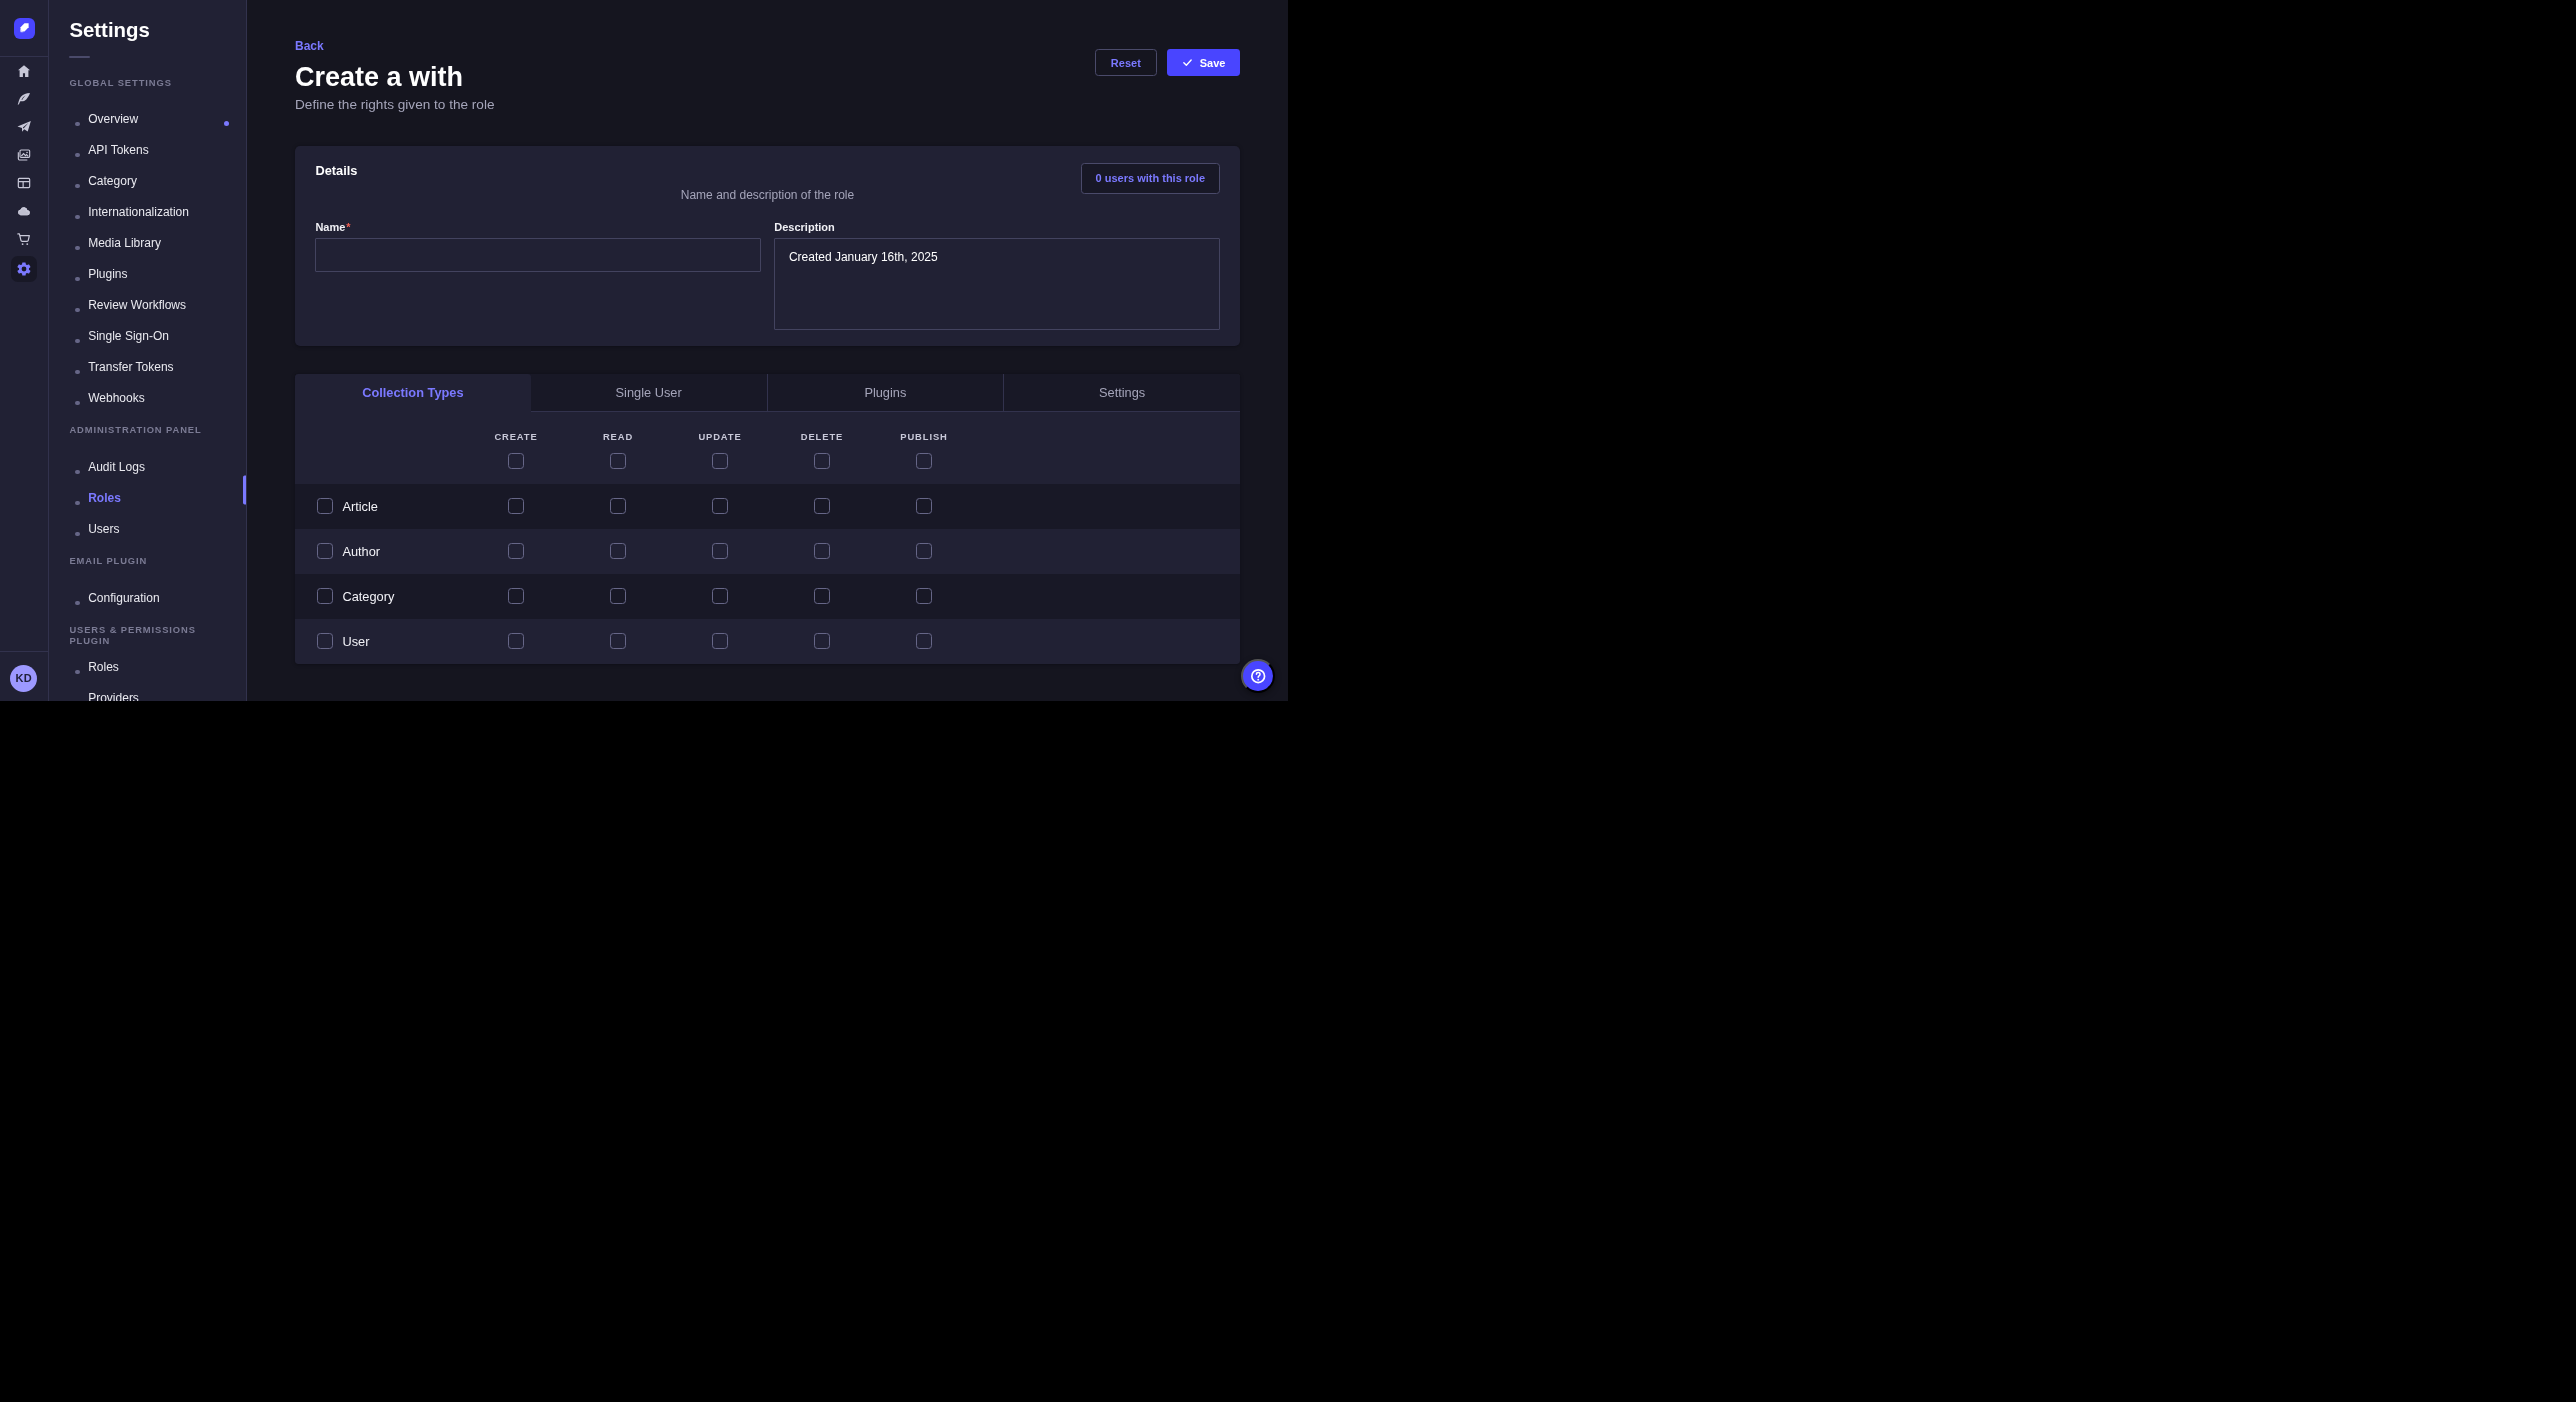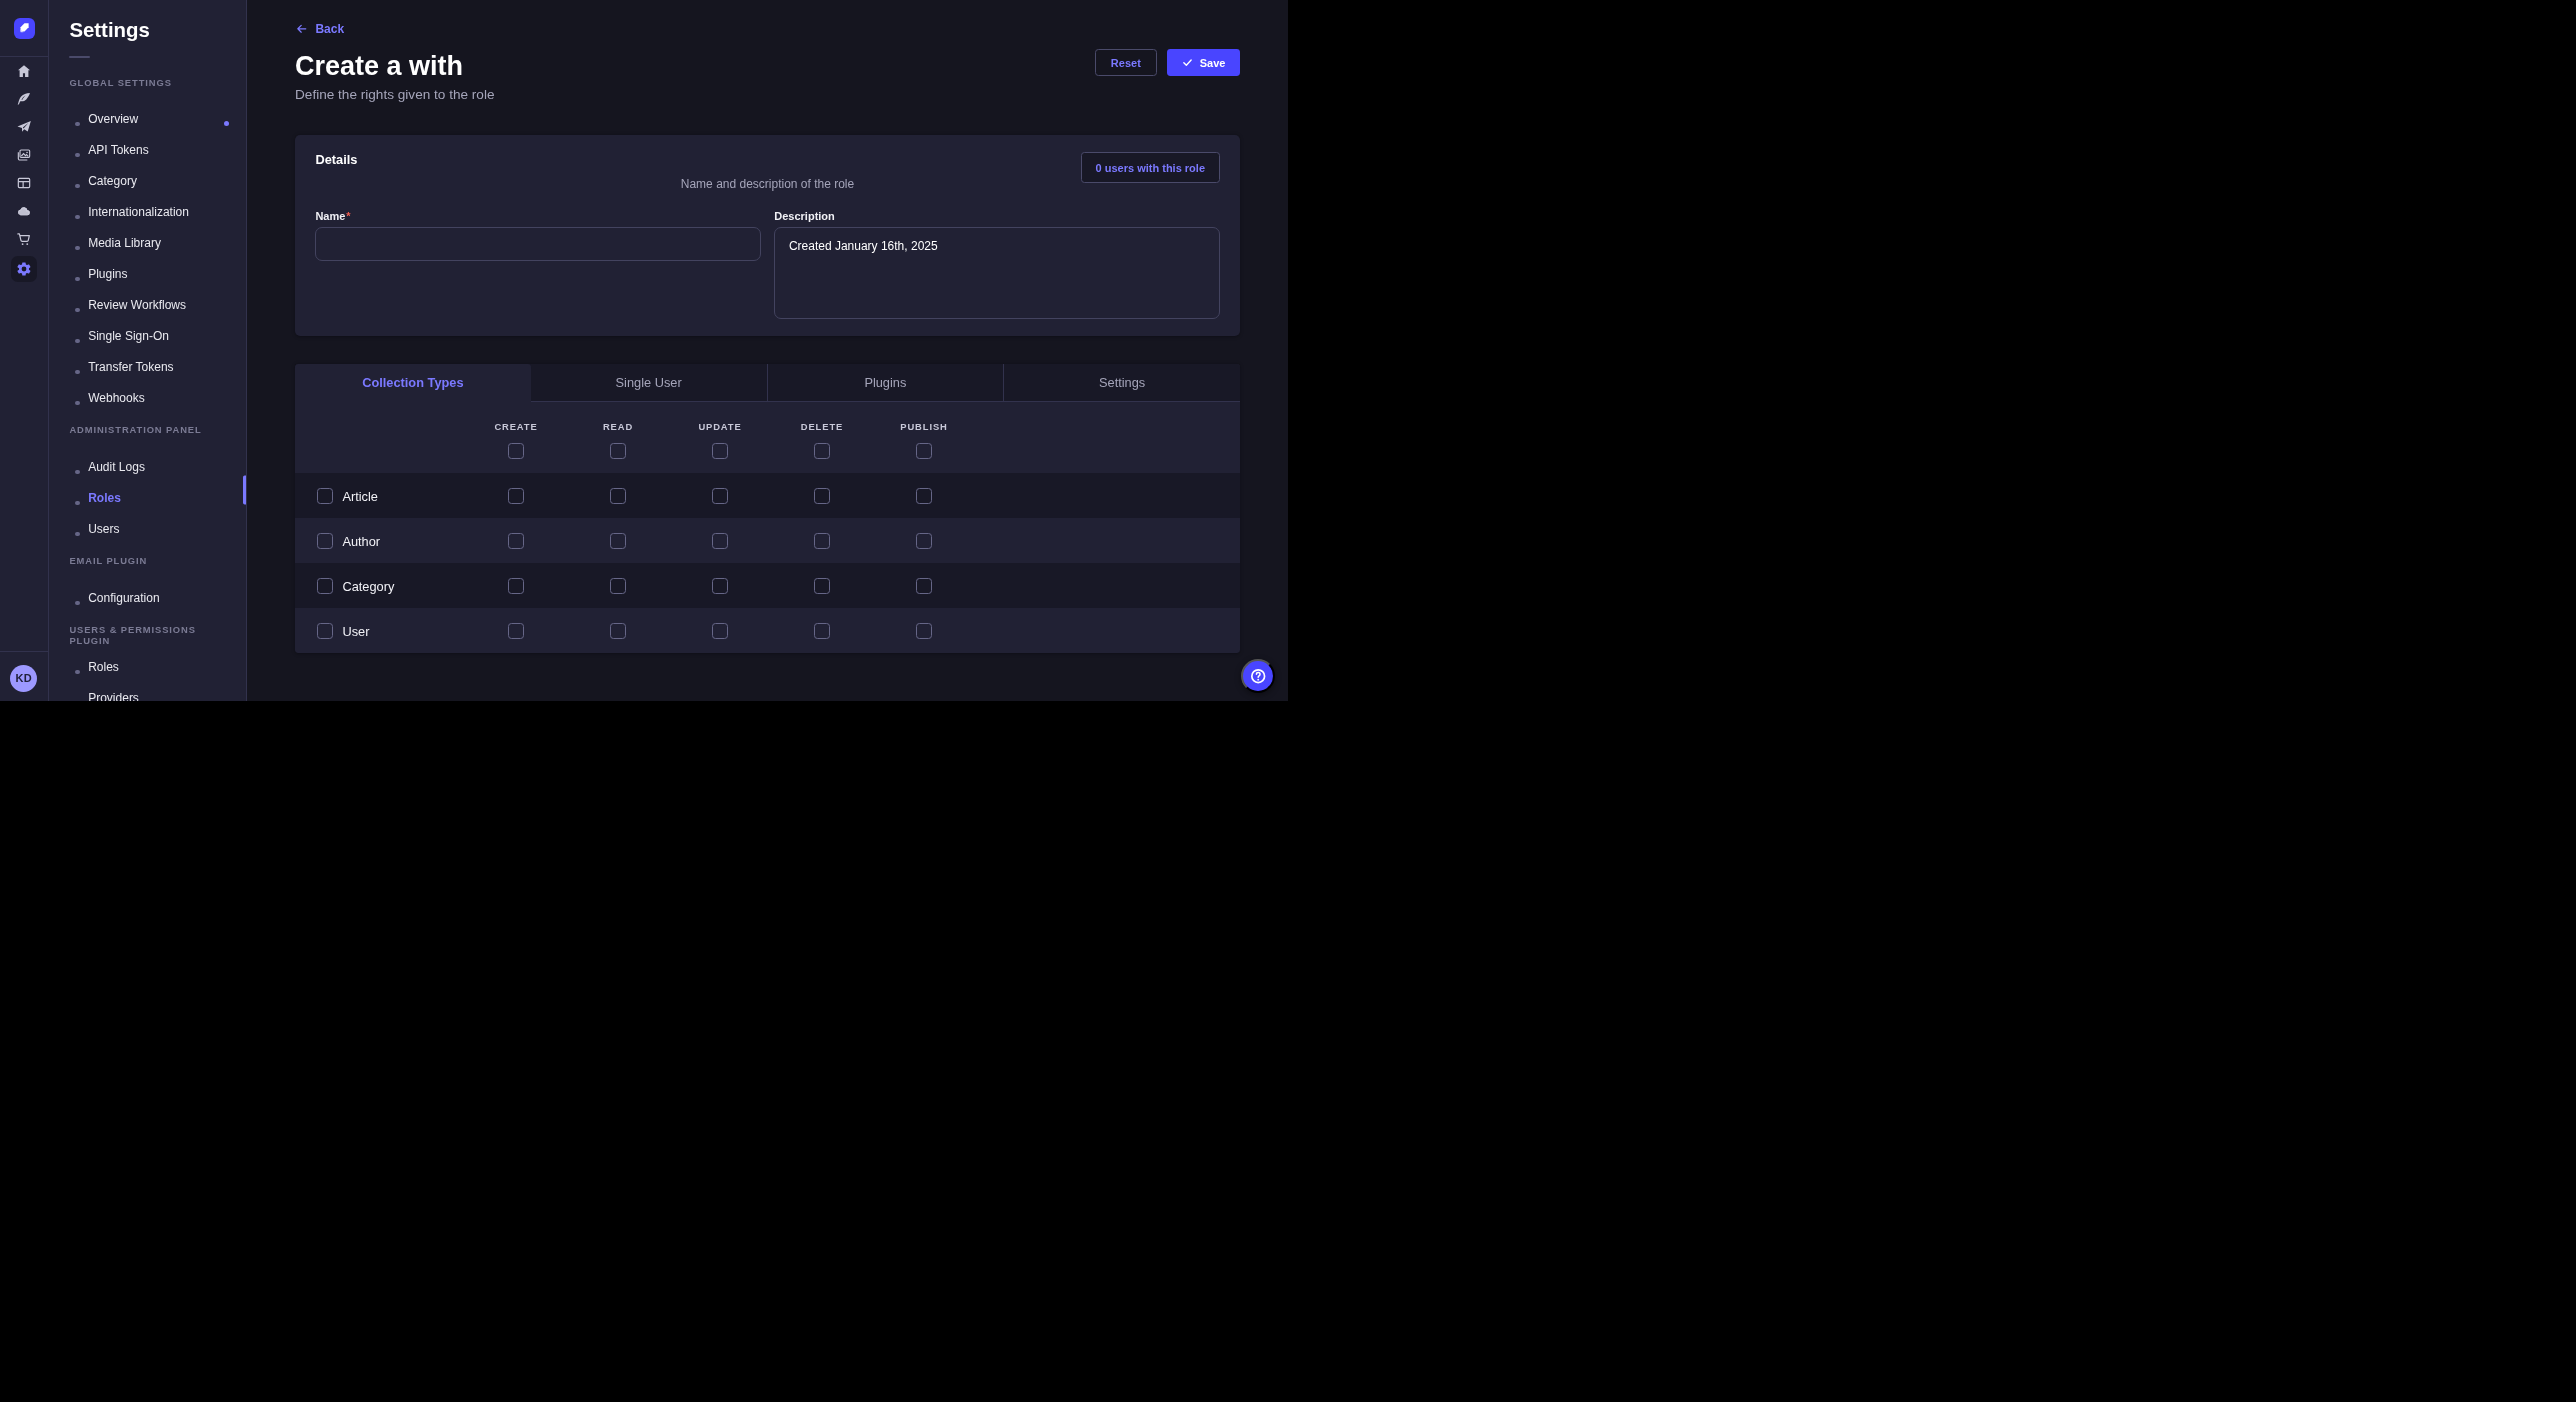--- a/index.html
+++ b/index.html
@@ -32,39 +32,39 @@
   .side-list{list-style:none;margin-top:6.8px;}
   .side-item{position:relative;height:31px;display:flex;align-items:flex-end;padding:0 17px 0 26.4px;cursor:pointer;}
   .bullet{width:4.3px;height:4.3px;border-radius:50%;background:var(--cbx);flex:none;}
   .side-item-label{margin-left:8.5px;font-size:12px;color:#eaeaf0;}
   .side-item.active .side-item-label{color:var(--link);font-weight:600;}
   .notif-dot{margin-left:auto;width:5.1px;height:5.1px;border-radius:50%;background:var(--link);}
   .active-bar{position:absolute;right:0;top:50%;transform:translateY(-50%);width:2.6px;height:29px;background:var(--link);border-radius:1.7px 0 0 1.7px;}
 
   
   .main{position:absolute;left:247px;top:0;right:0;height:100%;padding:20.4px 48px 0;background:var(--bg);}
-  .back-link{display:inline-flex;align-items:center;gap:6.8px;height:17px;color:var(--link);font-size:12px;font-weight:600;cursor:pointer;}
+  .back-link{display:inline-flex;align-items:center;gap:6.8px;height:17px;color:var(--link);font-size:12px;font-weight:600;cursor:pointer;flex-direction:column;}
   .back-link svg{width:13.6px;height:13.6px;}
   .page-title{margin-top:10.2px;font-size:27px;line-height:34px;font-weight:700;color:var(--white);}
   .page-subtitle{margin-top:1.7px;font-size:13.6px;line-height:19px;color:var(--muted);}
   .header-actions{position:absolute;top:49px;right:48px;display:flex;gap:10.2px;}
   .btn{height:27px;border-radius:3.4px;font-size:11px;font-weight:600;display:inline-flex;align-items:center;justify-content:center;cursor:pointer;border:0.9px solid transparent;}
   .btn-secondary{padding:0 15.3px;background:transparent;border-color:var(--input-border);color:var(--link);}
   .btn-primary{padding:0 13.6px;background:var(--accent);color:#fff;gap:6.8px;}
   .btn-primary svg{width:11px;height:11px;}
 
   
   .card{position:relative;margin-top:31.5px;background:var(--surface);border-radius:5.1px;padding:17px 20.4px 13.6px;box-shadow:0 0.9px 3.4px rgba(3,3,8,.35);}
   .card-heading{font-size:12.8px;font-weight:700;color:var(--white);}
   .card-subheading{margin-top:10px;font-size:12px;color:var(--muted);text-align:center;}
   .users-btn{position:absolute;top:17px;right:20.4px;height:31px;padding:0 13.6px;background:var(--row-alt);border:0.9px solid var(--input-border);border-radius:3.4px;color:var(--link);font-size:11px;font-weight:700;display:flex;align-items:center;cursor:pointer;}
   .form-grid{display:grid;grid-template-columns:1fr 1fr;column-gap:13.6px;margin-top:19px;align-items:start;}
   .field-label{display:block;font-size:11px;font-weight:700;color:#f0f0f5;margin-bottom:5.1px;}
   .req-mark{color:var(--danger);margin-left:0.9px;}
-  .text-input,.text-area{width:100%;background:transparent;border:0.9px solid #43435f;border-radius:7px;color:var(--white);font-size:12px;outline:none;}
+  .text-input,.text-area{width:100%;background:transparent;border:0.9px solid #43435f;border-radius:1px;color:var(--white);font-size:12px;outline:none;}
   .text-input{height:34px;padding:0 13.6px;}
   .text-area{height:92px;padding:10.2px 13.6px;resize:none;line-height:17px;}
 
   
   .perm-card{margin-top:28px;background:var(--surface);border-radius:3.4px;overflow:hidden;box-shadow:0 0.9px 3.4px rgba(3,3,8,.35);}
   .tabs{display:flex;height:38px;background:var(--row-alt);border-bottom:0.9px solid var(--border);}
   .tab{flex:1;display:flex;align-items:center;justify-content:center;font-size:12.8px;font-weight:500;color:var(--muted);cursor:pointer;}
   .tab:nth-child(n+3){border-left:0.9px solid var(--border);}
   .tab.active{background:var(--surface);color:var(--link);font-weight:700;border-radius:3.4px 3.4px 0 0;box-shadow:0 0.9px 0 0 var(--surface);}
   .pgrid{display:grid;grid-template-columns:170px repeat(5,102px) 1fr;}

